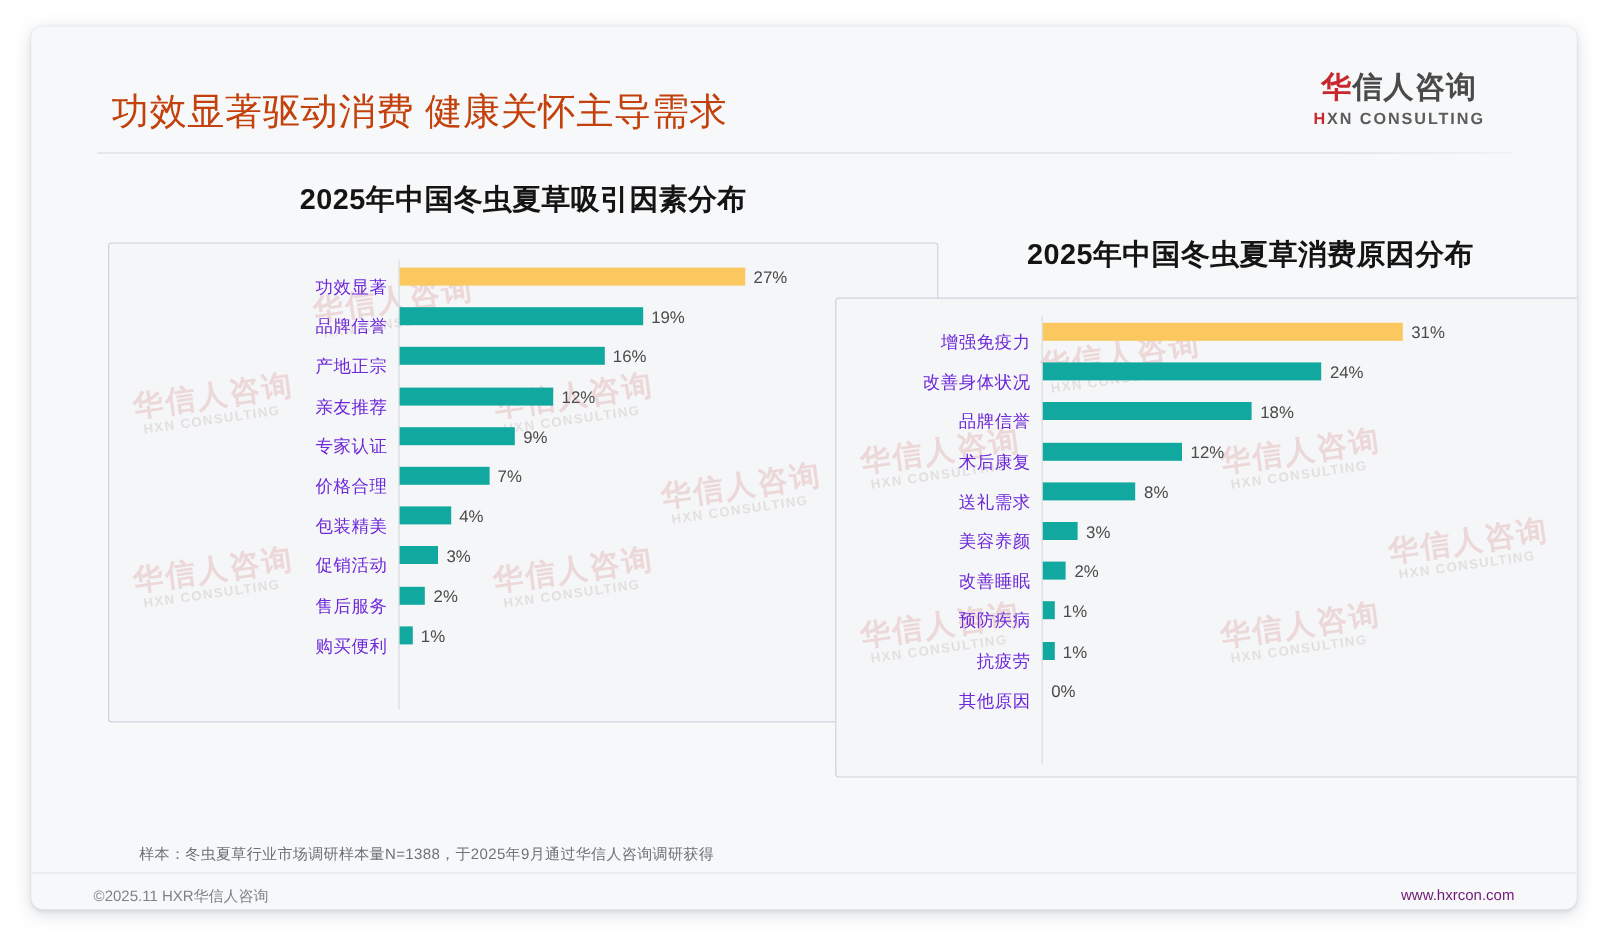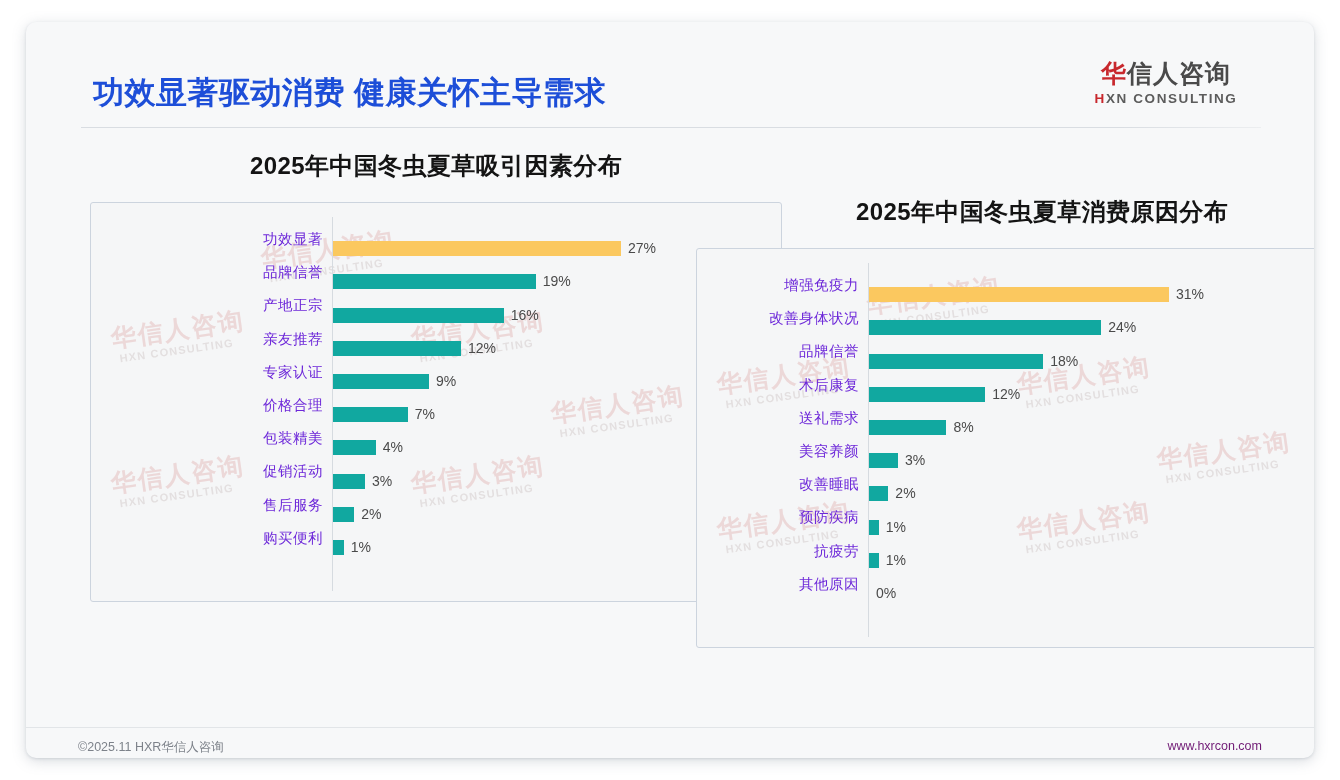--- a/index.html
+++ b/index.html
@@ -29,22 +29,22 @@
     position: absolute;
     left: 0; top: 0;
     width: 100%;
     height: 104px;
   }
   .header-title {
     position: absolute;
     left: 67px;
     top: 50px;
     font-size: 31px;
-    font-weight: bold;
-    color: #1d4ed8;
+    font-weight: normal;
+    color: #c2410c;
     letter-spacing: 0.5px;
     white-space: nowrap;
   }
   .header-rule {
     position: absolute;
     left: 55px;
     top: 105px;
     width: 1180px;
     height: 1px;
     background: linear-gradient(to right, #d9dde2 0%, #d9dde2 88%, #eceef0 100%);
@@ -170,21 +170,21 @@
     width: 232px;
   }
   .chart-block.right .row-label {
     left: 0;
     width: 162px;
   }
 
   .bar-wrap {
     position: absolute;
     display: flex;
-    align-items: flex-end;
+    align-items: flex-start;
     height: 100%;
   }
   .chart-block.left  .bar-wrap { left: 242px; right: 6px; }
   .chart-block.right .bar-wrap { left: 172px; right: 6px; }
 
   .bar {
     height: 15px;
     background: #11a8a0;
     border-radius: 0;
   }
@@ -459,20 +459,21 @@
                 <div class="bar" style="width: 0px;"></div>
                 <div class="bar-value">0%</div>
               </div>
             </div>
           </div>
       </div>
     </div>
 
   </div>
 
+  <div class="footnote">样本：冬虫夏草行业市场调研样本量N=1388，于2025年9月通过华信人咨询调研获得</div>
 
   <div class="footer-rule"></div>
   <div class="footer">
     <div class="footer-left">©2025.11 HXR华信人咨询</div>
     <div class="footer-right">www.hxrcon.com</div>
   </div>
 
 </div>
 
 </body></html>

